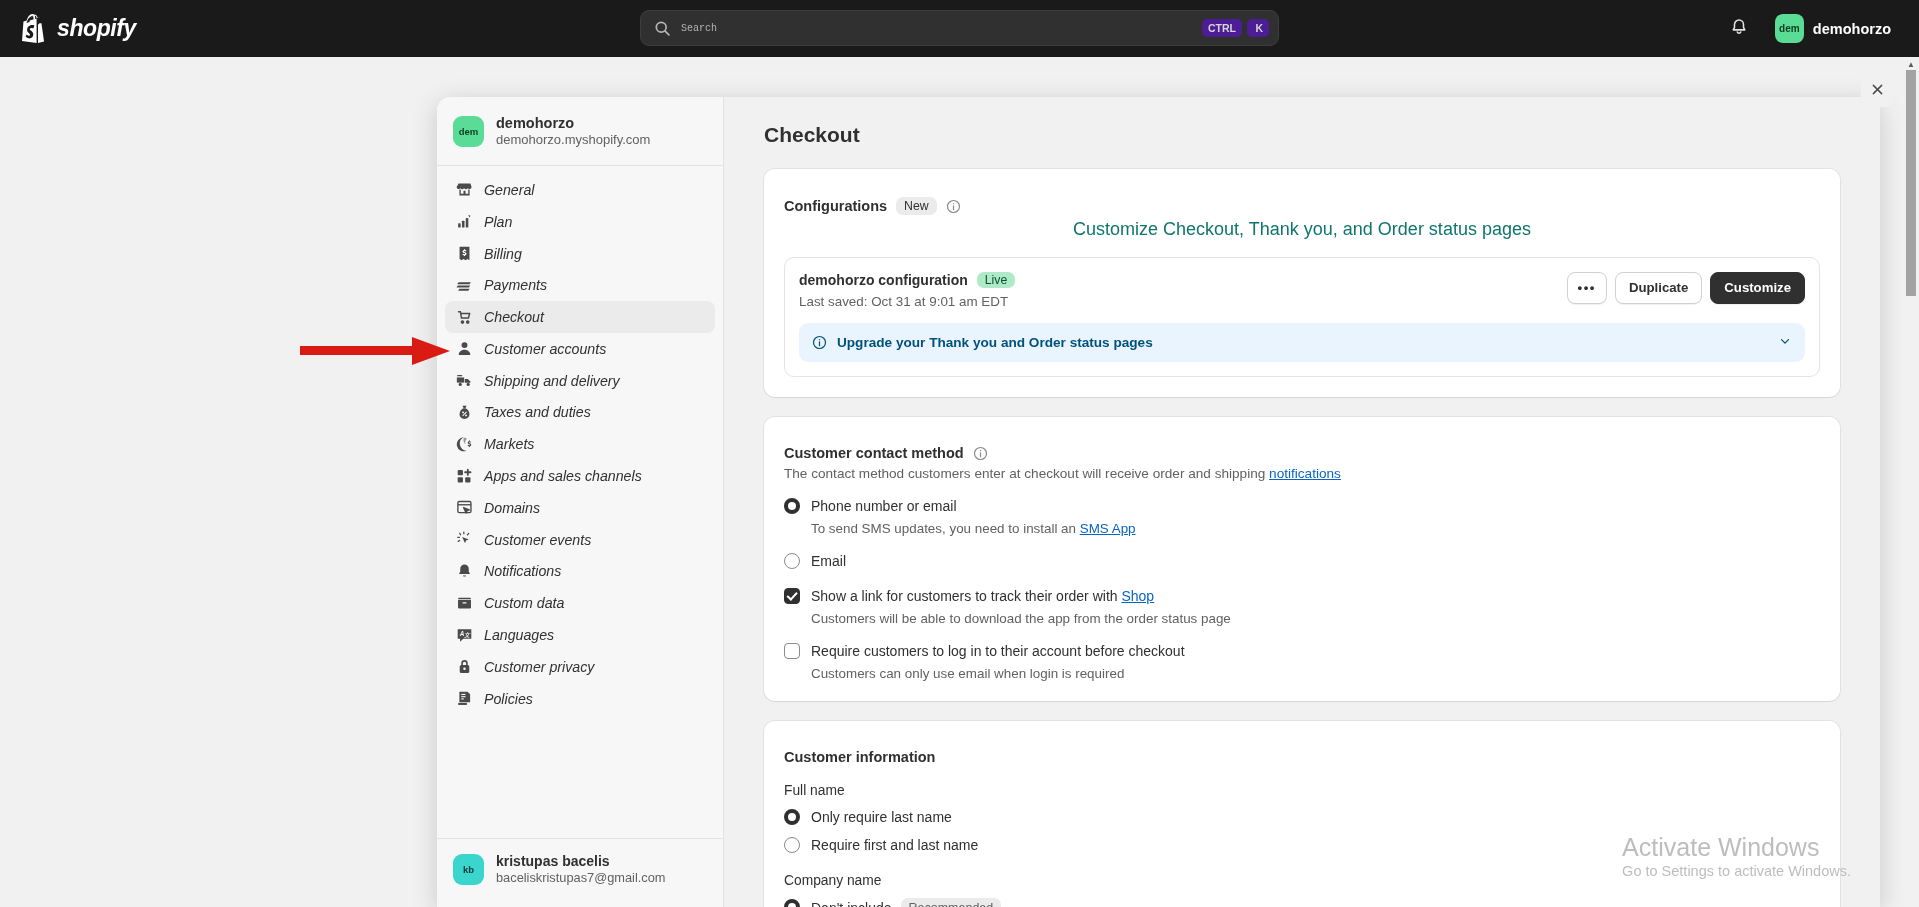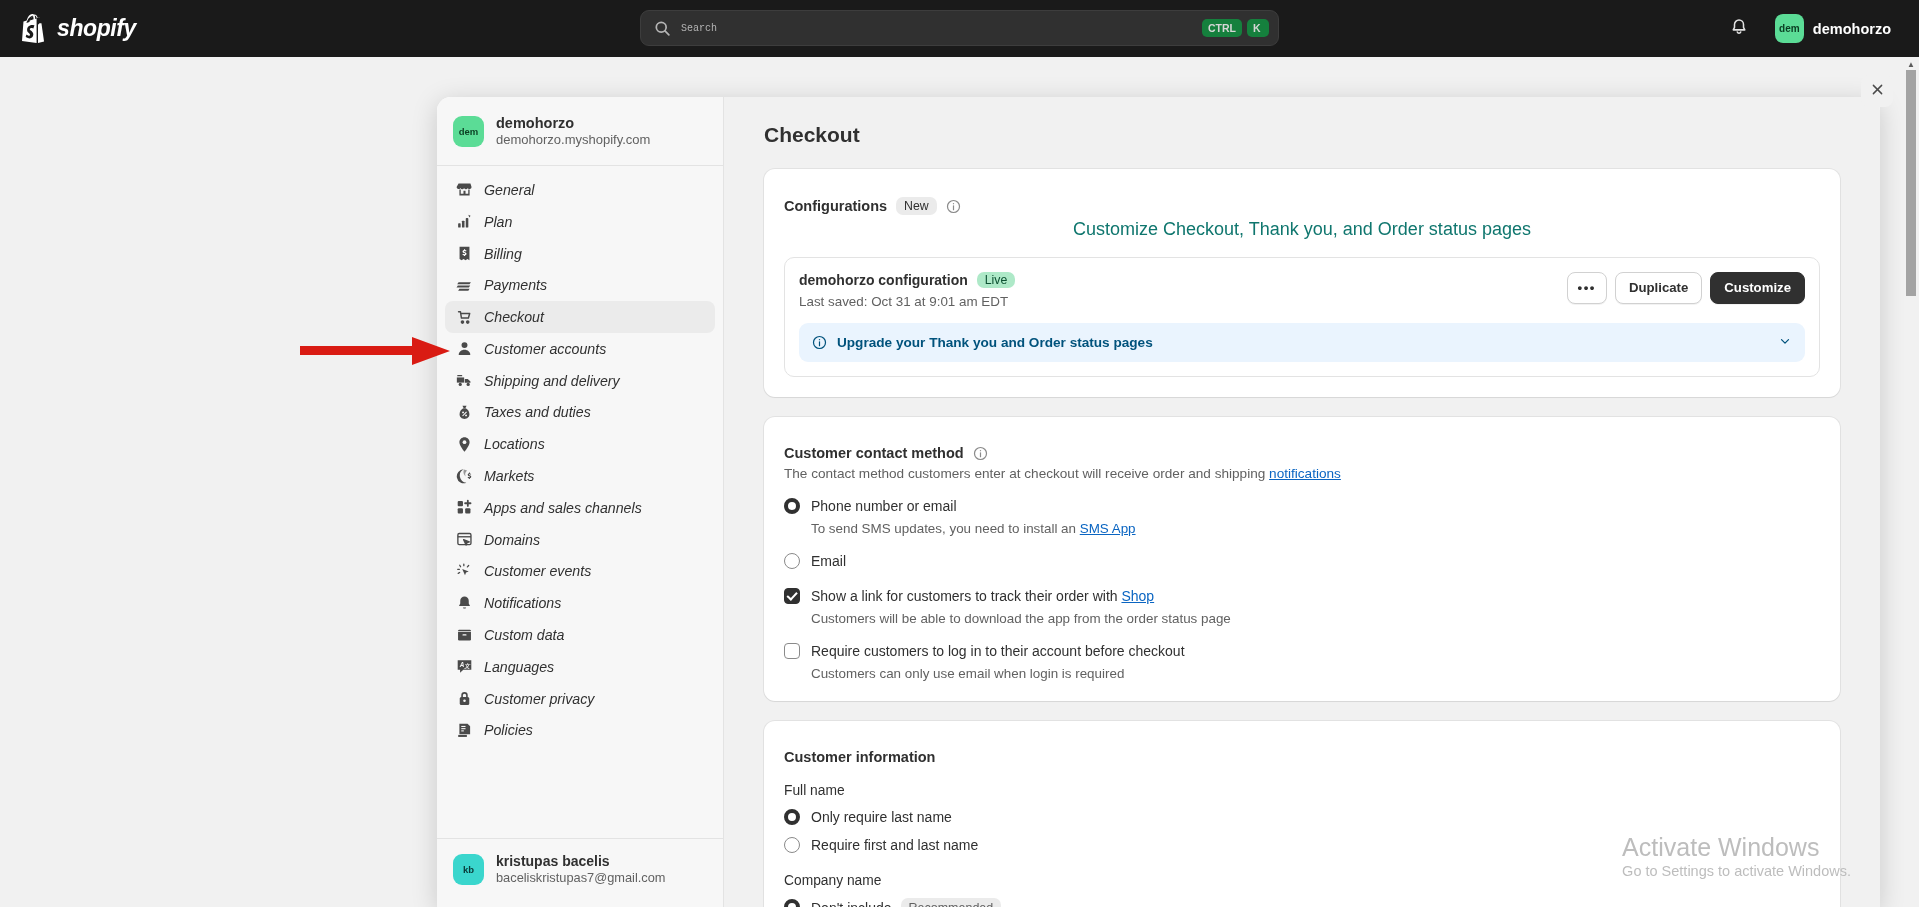--- a/index.html
+++ b/index.html
@@ -31,24 +31,24 @@
     padding: 0 9px 0 13px;
   }
   .search-icon { color: #b5b5b5; display: flex; margin-right: 10px; }
   .search-input {
     flex: 1; background: transparent; border: none; outline: none;
     color: #ef4444; font-size: 10px; font-family: Liberation Mono, monospace;
   }
   .search-input::placeholder { color: #b5b5b5; }
   .kbd-group { display: flex; gap: 5px; }
   .kbd {
-    background: #15803d; color: #d6d6d6;
+    background: #4c1d95; color: #d6d6d6;
     font-size: 10.5px; font-weight: 700;
     border-radius: 5px; padding: 4px 6px;
-    min-width: 22px; text-align: left; line-height: 1;
+    min-width: 22px; text-align: right; line-height: 1;
   }
   .topbar-right {
     position: absolute; right: 18px; top: 0; height: 57px;
     display: flex; align-items: center; gap: 16px;
   }
   .bell-btn {
     width: 32px; height: 32px; border-radius: 8px;
     display: flex; align-items: center; justify-content: center;
     color: #e3e3e3; cursor: pointer; background: transparent; border: none;
   }
@@ -361,29 +361,20 @@
               <path d="M12.4 9.2l-4.7 4.9" stroke="#fff" stroke-width="1.2"></path>
               <circle cx="8.3" cy="9.9" r="1.1" fill="#fff"></circle>
               <circle cx="11.8" cy="13.4" r="1.1" fill="#fff"></circle>
             </svg>
           </span>
           <span>Taxes and duties</span>
         </div>
         <div class="nav-item">
           <span class="nav-ico">
             <svg width="17" height="17" viewBox="0 0 20 20" fill="currentColor">
-              <path d="M10 1.5c-3.3 0-6 2.6-6 5.9 0 4.3 6 11.1 6 11.1s6-6.8 6-11.1c0-3.3-2.7-5.9-6-5.9z"></path>
-              <circle cx="10" cy="7.3" r="2.2" fill="#f7f7f7"></circle>
-            </svg>
-          </span>
-          <span>Locations</span>
-        </div>
-        <div class="nav-item">
-          <span class="nav-ico">
-            <svg width="17" height="17" viewBox="0 0 20 20" fill="currentColor">
               <path d="M9 1.6a8.2 8.2 0 1 0 3.2 15.8A8.4 8.4 0 0 1 9 1.6z"></path>
               <path d="M9.2 1.7a8.2 8.2 0 0 1 4 1.6c-1.4.8-2.4 2.3-2.4 4 0 1.3.5 2.5 1.4 3.3A8.2 8.2 0 0 1 9.2 1.7z" opacity="0.55"></path>
               <path d="M16.3 5.4h-1v.9c-.9.15-1.5.8-1.5 1.7 0 1.1.9 1.5 1.7 1.7.7.2 1 .3 1 .7 0 .3-.3.55-.8.55-.6 0-1.1-.25-1.4-.55l-.65.95c.35.35.9.6 1.65.7v.8h1v-.8c1-.15 1.6-.8 1.6-1.75 0-1.1-.85-1.5-1.75-1.7-.6-.2-.9-.3-.9-.65 0-.25.2-.5.7-.5.5 0 1 .2 1.3.5l.65-.95c-.35-.3-.85-.55-1.5-.65v-.9z"></path>
             </svg>
           </span>
           <span>Markets</span>
         </div>
         <div class="nav-item">
           <span class="nav-ico">
             <svg width="17" height="17" viewBox="0 0 20 20" fill="currentColor">

